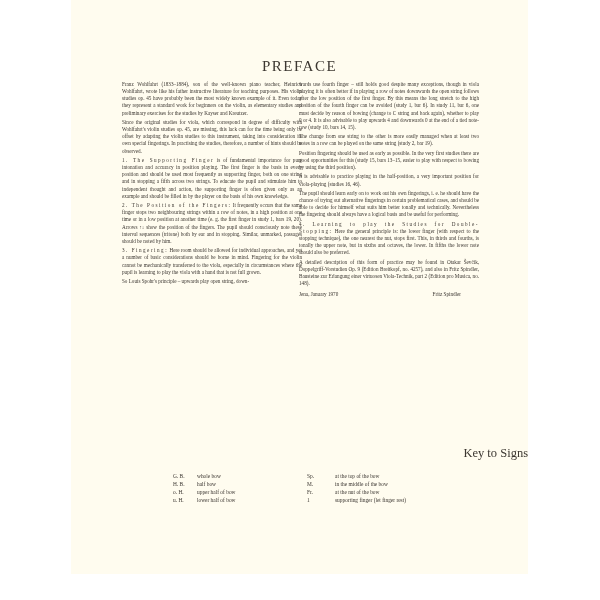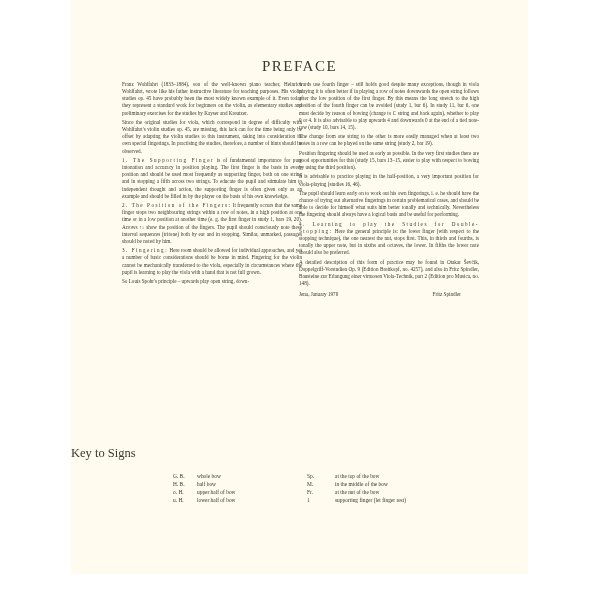--- a/index.html
+++ b/index.html
@@ -18,21 +18,21 @@
       position: absolute; top: 81px; width: 180px;
       font-size: 5.15px; line-height: 7.15px; text-align: justify;
     }
     .col.left { left: 51px; }
     .col.right { left: 228px; }
     .col p { margin: 0 0 2.2px 0; }
     .spaced { letter-spacing: 1.5px; }
     .signoff { display: flex; justify-content: space-between; margin-top: 4px; padding-right: 18px; }
     .key-title {
       position: absolute; left: 0; right: 0; top: 446px;
-      text-align: left; font-size: 12.5px; color: #3c3731;
+      text-align: right; font-size: 12.5px; color: #3c3731;
     }
     .key { position: absolute; top: 472px; font-size: 5.4px; line-height: 8px; }
     .key.left { left: 102px; }
     .key.right { left: 236px; }
     .key-row { display: flex; }
     .key-abbr { width: 24px; }
     .key.right .key-abbr { width: 28px; }
   </style>
 </head>
 <body>

